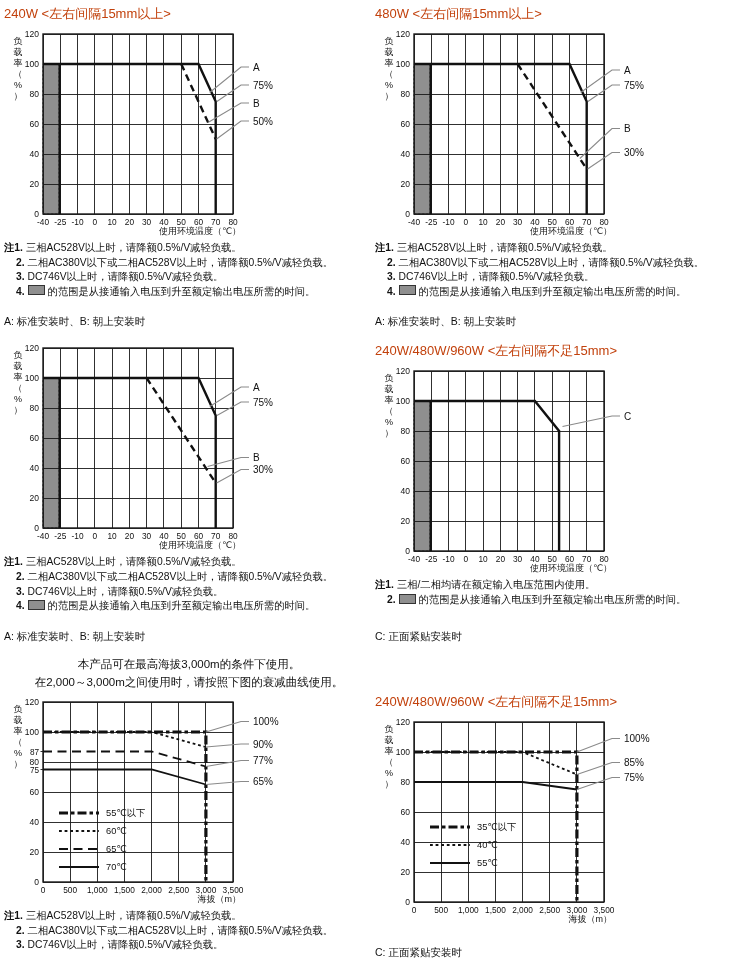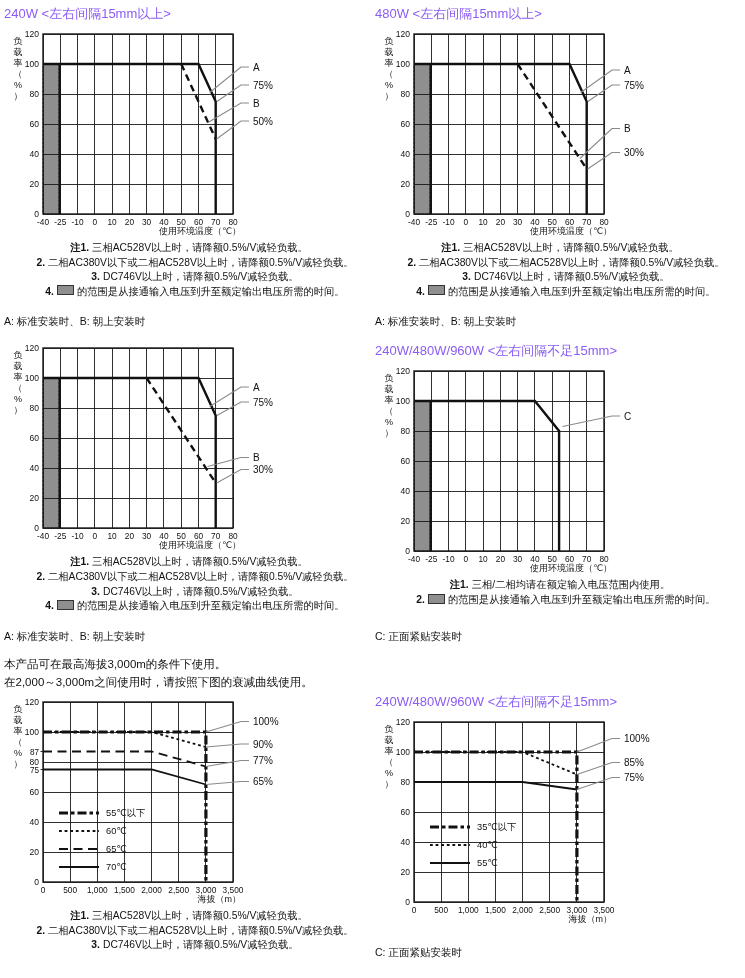--- a/index.html
+++ b/index.html
@@ -13,35 +13,35 @@
     display:grid;
     grid-template-columns:371px 371px;
     column-gap:0;
   }
   .block{margin-bottom:13px;}
   h3.sec-heading{
     margin:0 0 5px 1px;
     font-size:13px;
     font-weight:400;
     letter-spacing:0;
-    color:#8b5cf6;
+    color:#c2410c;
   }
   .intro-line{
     margin:0 0 3px 1px;
     font-size:11.5px;
     line-height:1.35;
+    text-align:center;
   }
   .intro-wrap{margin-bottom:5px;}
   .chart{line-height:0;}
   .notes{margin:5px 0 0 1px;}
   .note-line{
     font-size:10.3px;
     line-height:1.42;
     white-space:nowrap;
-    text-align:center;
   }
   .note-line.indent{padding-left:12px;}
   .note-label{font-weight:bold;margin-right:3px;}
   .swatch{
     display:inline-block;
     width:15px;height:8px;
     background:#8f8f8f;
     border:1px solid #333;
     margin:0 3px -0.5px 0;
   }

